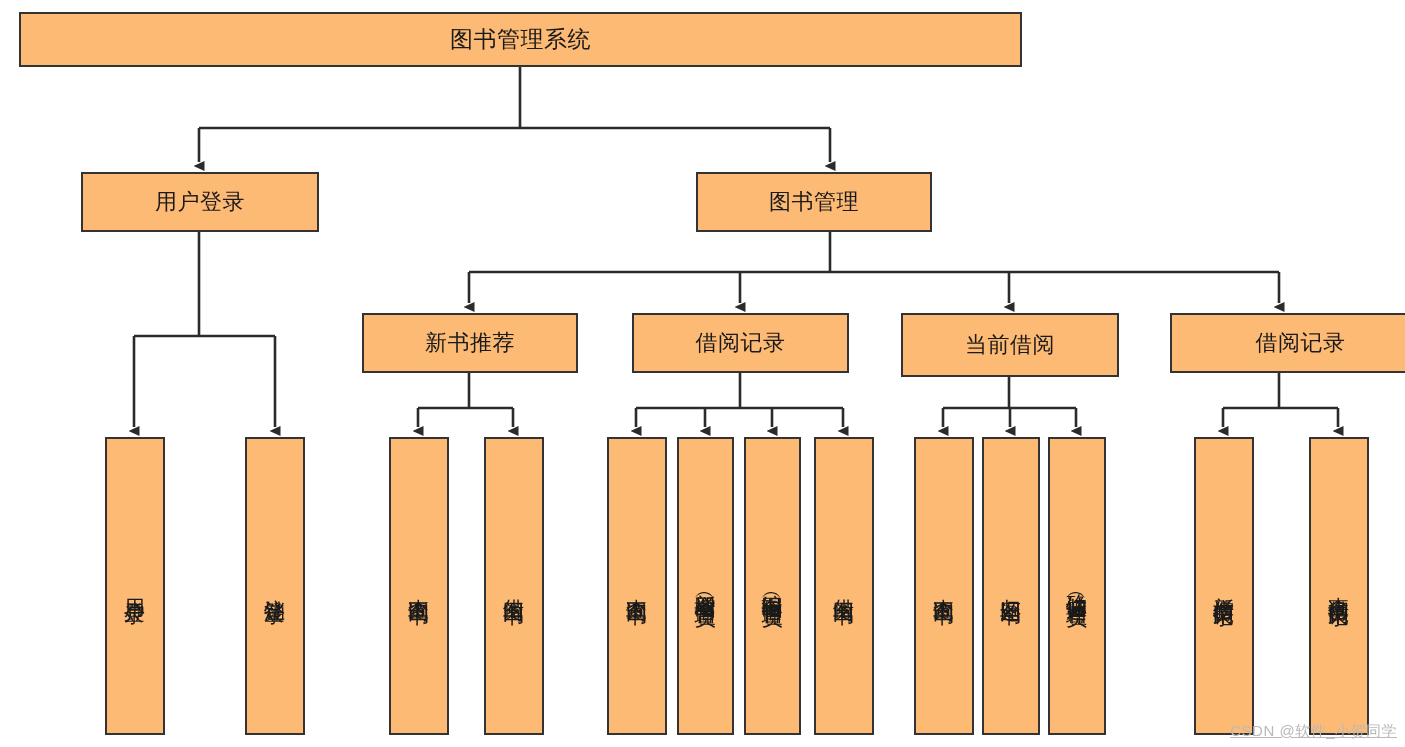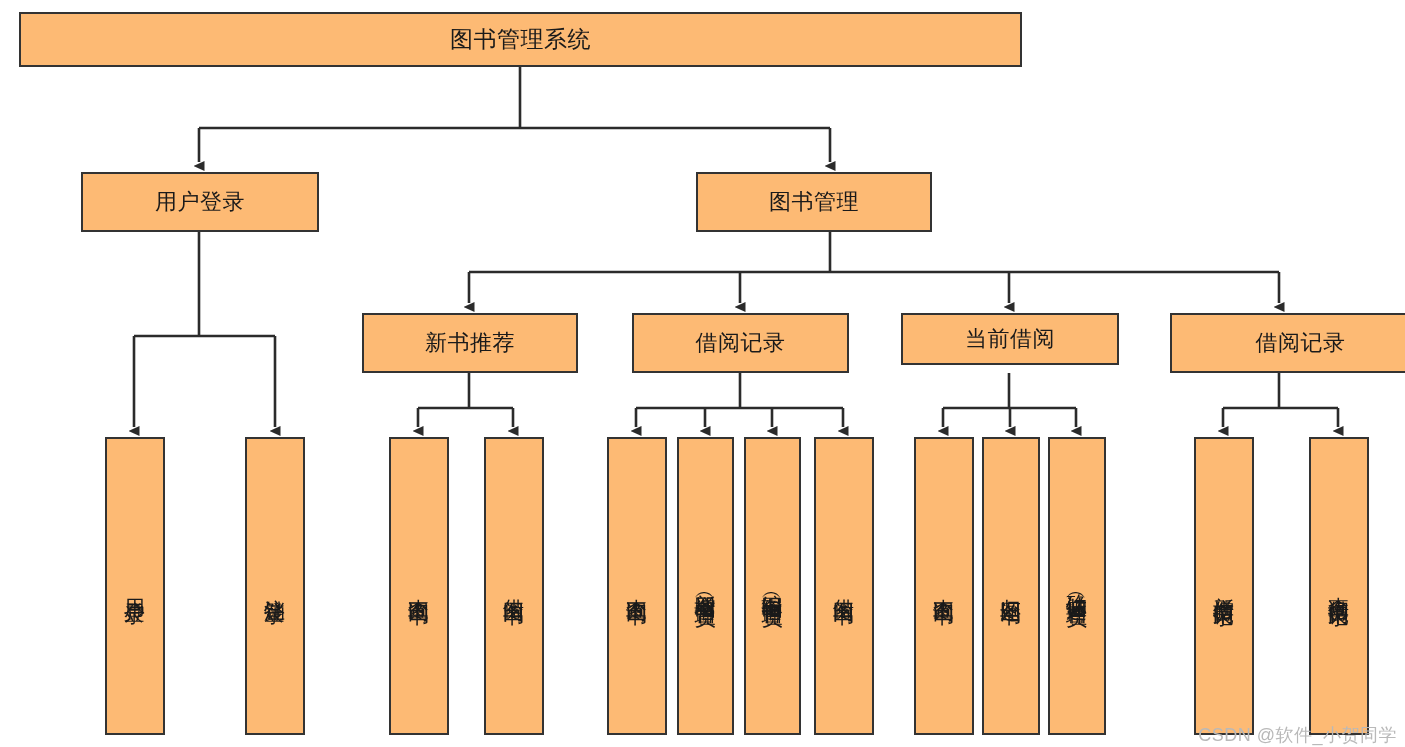--- a/index.html
+++ b/index.html
@@ -61,26 +61,27 @@
     letter-spacing: 2px;
     line-height: 1.1;
     white-space: pre;
   }
   #root-node .node-label {
     font-size: 23px;
   }
   #watermark {
     position: absolute;
     right: 8px;
-    bottom: 0;
-    font-size: 18px;
+    bottom: 6px;
+    font-size: 15px;
     color: #b9b9b9;
     letter-spacing: 0.5px;
     white-space: nowrap;
     font-family: "Liberation Sans", "DejaVu Sans", sans-serif;
+    text-decoration: underline;
   }
 </style>
 </head>
 <body>
 
 <div id="diagram-root">
 
   <svg id="connector-layer" width="1405" height="747" viewBox="0 0 1405 747">
     <defs>
       <marker id="arrowhead" markerWidth="10" markerHeight="11" refX="1" refY="5.5" orient="auto" markerUnits="userSpaceOnUse">
@@ -144,21 +145,21 @@
   </div>
 
   <div class="node horizontal" style="left:362px; top:313px; width:216px; height:60px;">
     <span class="node-label">新书推荐</span>
   </div>
 
   <div class="node horizontal" style="left:632px; top:313px; width:217px; height:60px;">
     <span class="node-label">借阅记录</span>
   </div>
 
-  <div class="node horizontal" style="left:901px; top:313px; width:218px; height:52px;align-items:center;">
+  <div class="node horizontal" style="left:901px; top:313px; width:218px; height:64px;align-items:center;">
     <span class="node-label">当前借阅</span>
   </div>
 
   <div class="node horizontal" style="left:1170px; top:313px; width:261px; height:60px;">
     <span class="node-label">借阅记录</span>
   </div>
 
   <div class="node vertical" style="left:105px; top:437px; width:60px; height:298px;">
     <span class="node-label">用户登录</span>
   </div>

